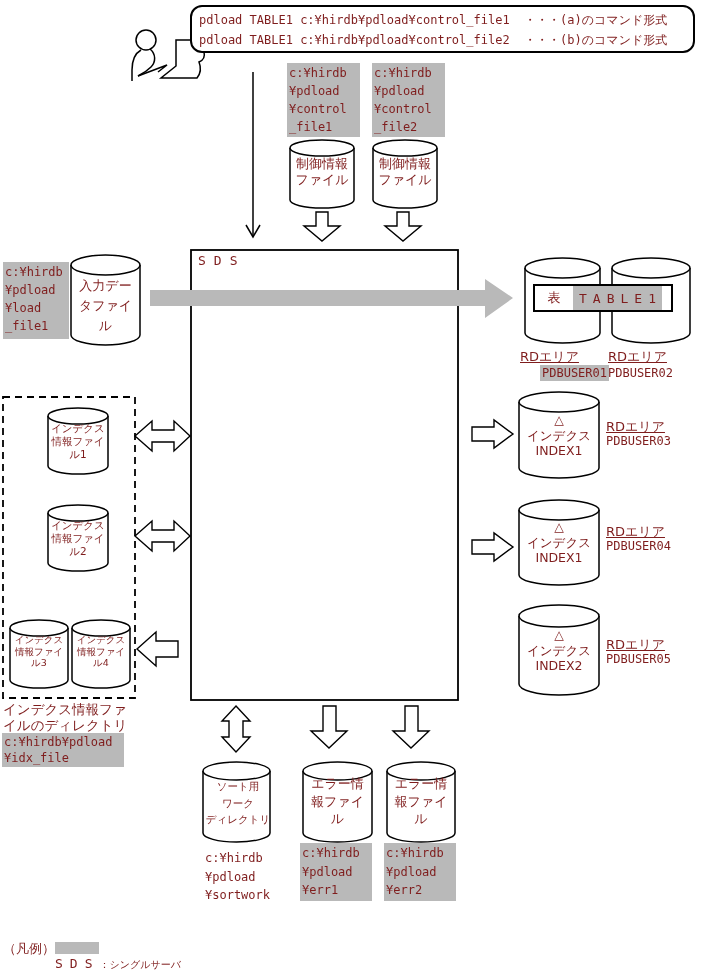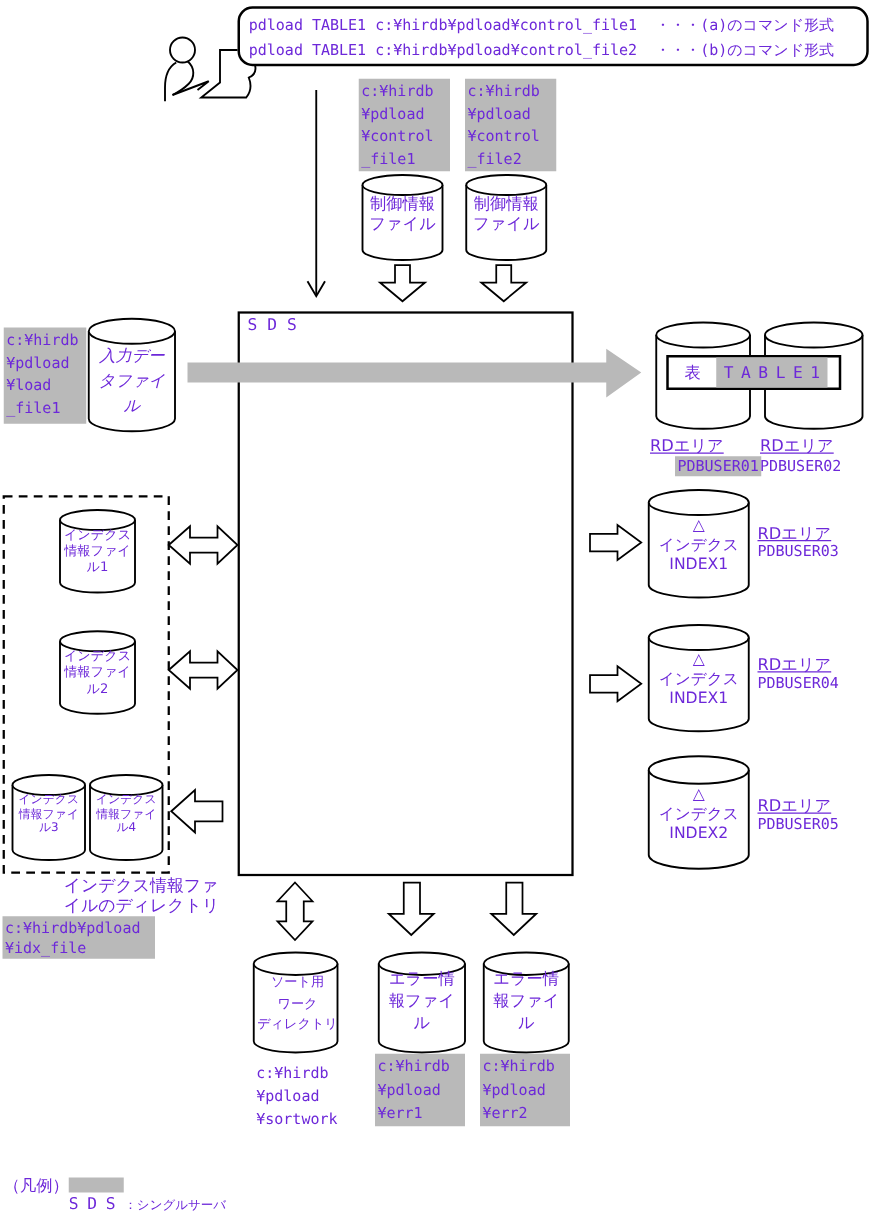--- a/index.html
+++ b/index.html
@@ -1,17 +1,17 @@
 <!DOCTYPE html>
 <html><head>
 <meta charset="utf-8">
 <style>
   html,body{margin:0;padding:0;background:#fff;}
   #stage{position:relative;width:715px;height:978px;background:#fff;overflow:hidden;
-         font-family:"DejaVu Sans",sans-serif;color:#6d28d9;}
+         font-family:"DejaVu Sans",sans-serif;color:#7f1d1d;}
   #shapes{position:absolute;left:0;top:0;width:715px;height:978px;}
   .abs{position:absolute;}
   .jp{font-family:"DejaVu Sans",sans-serif;white-space:pre-line;}
   .hl{background:#b9b9b9;}
   .ctr{text-align:center;}
   .bubble{left:190px;top:5px;width:505px;height:48px;border:2px solid #000;border-radius:12px;
           box-sizing:border-box;background:#fff;padding:3px 0 0 7px;}
   .bubble .ln{font-family:"DejaVu Sans Mono",monospace;font-size:12px;line-height:20px;white-space:pre;}
   .pathlbl{font-family:"DejaVu Sans Mono",monospace;font-size:12px;line-height:18px;white-space:pre-line;padding:1px 2px;}
   .cyl-txt{font-size:13px;line-height:16px;}
@@ -145,21 +145,21 @@
 ファイル</div>
   <div class="abs jp ctr cyl-txt" style="left:375px;top:156px;width:60px;">制御情報
 ファイル</div>
 
   <div class="abs" style="left:198px;top:253px;font-family:'DejaVu Sans Mono',monospace;font-size:13px;letter-spacing:8px;">SDS</div>
 
   <div class="abs pathlbl hl" style="left:3px;top:262px;width:66px;height:77px;box-sizing:border-box;">c:¥hirdb
 ¥pdload
 ¥load
 _file1</div>
-  <div class="abs jp ctr" style="left:74px;top:276px;width:63px;font-size:13px;line-height:20px;font-style:italic;">入力デー
+  <div class="abs jp ctr" style="left:74px;top:276px;width:63px;font-size:13px;line-height:20px;">入力デー
 タファイ
 ル</div>
 
   <div class="abs tbox">
     <span class="pre jp">表</span>
     <span class="nm">TABLE1</span>
   </div>
 
   <div class="abs jp rdarea" style="left:520px;top:348px;">RDエリア</div>
   <div class="abs" style="left:517px;top:362px;padding-left:23px;"><span class="rdname hl">PDBUSER01</span></div>
@@ -171,21 +171,21 @@
 ル1</div>
   <div class="abs jp ctr" style="left:48px;top:519px;width:60px;font-size:10.5px;line-height:13px;">インデクス
 情報ファイ
 ル2</div>
   <div class="abs jp ctr" style="left:10px;top:634px;width:58px;font-size:9.5px;line-height:11.5px;">インデクス
 情報ファイ
 ル3</div>
   <div class="abs jp ctr" style="left:72px;top:634px;width:58px;font-size:9.5px;line-height:11.5px;">インデクス
 情報ファイ
 ル4</div>
-  <div class="abs jp" style="left:3px;top:701px;font-size:13.5px;line-height:16px;margin-left:48px;">インデクス情報ファ
+  <div class="abs jp" style="left:3px;top:701px;font-size:13.5px;line-height:16px;">インデクス情報ファ
 イルのディレクトリ</div>
   <div class="abs pathlbl hl" style="left:2px;top:733px;width:118px;line-height:16px;">c:¥hirdb¥pdload
 ¥idx_file</div>
 
   <div class="abs jp ctr" style="left:521px;top:412px;width:76px;font-size:12.5px;line-height:15.5px;">△
 インデクス
 INDEX1</div>
   <div class="abs jp rdarea" style="left:606px;top:418px;">RDエリア</div>
   <div class="abs rdname" style="left:604px;top:433px;">PDBUSER03</div>
 

